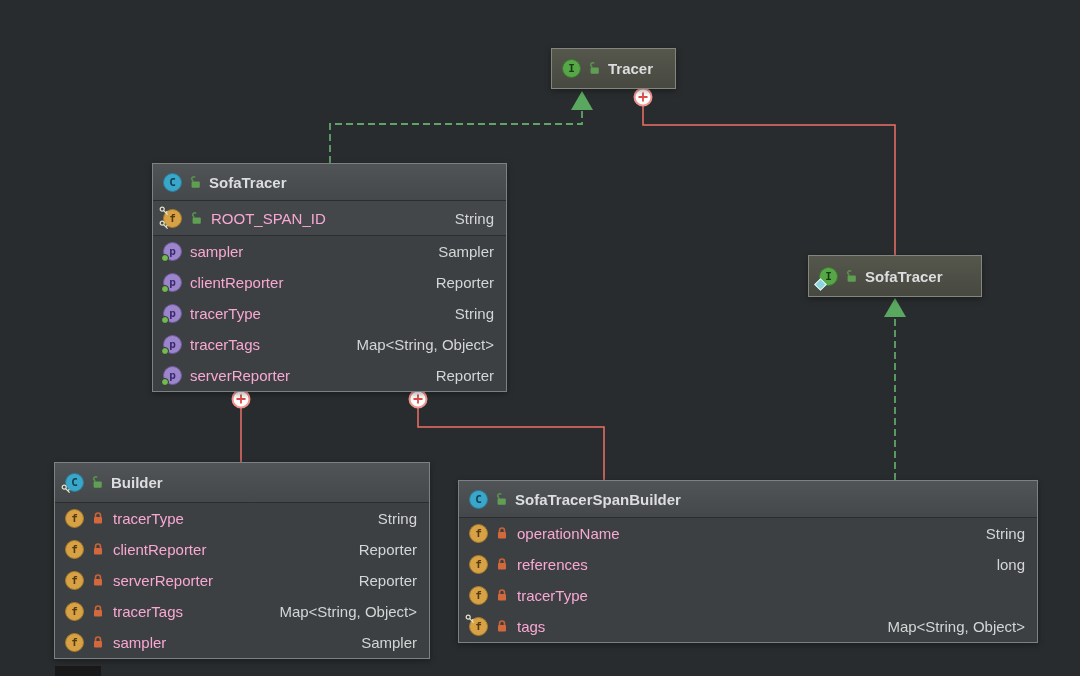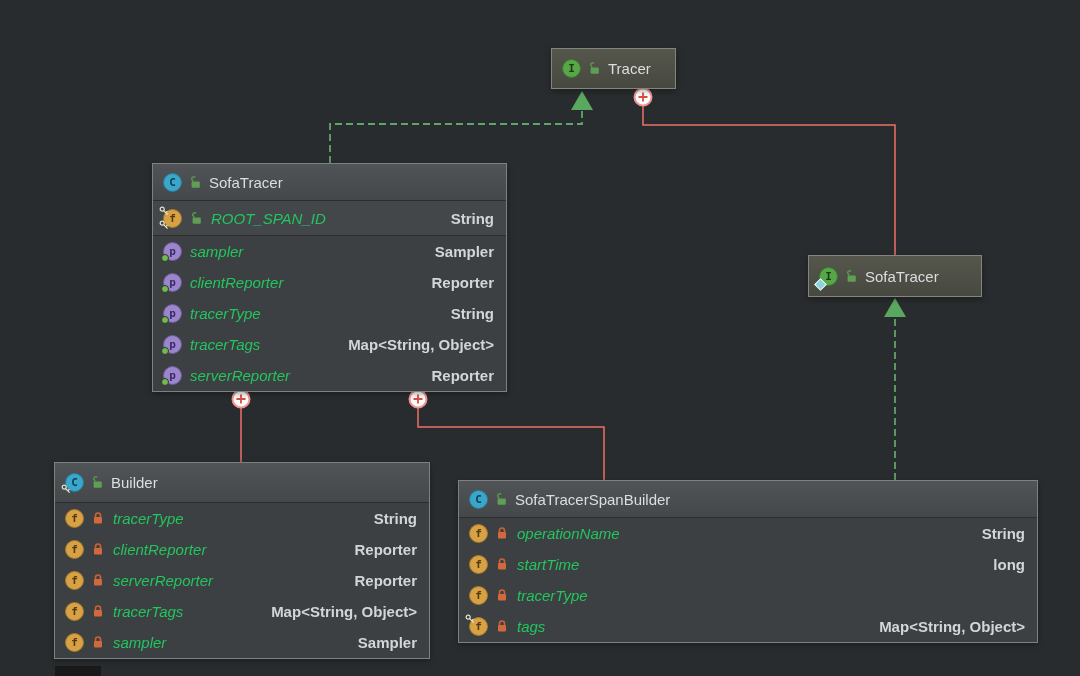--- a/index.html
+++ b/index.html
@@ -26,23 +26,23 @@
     height:100%;border-bottom:none;
     background:linear-gradient(180deg,#55564c 0%,#47483f 100%);
   }
   .row{
     display:flex;align-items:center;gap:8px;
     height:31px;padding:0 12px 0 10px;white-space:nowrap;
   }
   .row.static-row{
     height:34px;background:#44474a;border-bottom:1px solid #2b2d2e;
   }
-  .fname{color:#22c55e;font-style:italic;}
-  .ftype{margin-left:auto;color:#d4d5d6;font-weight:bold;}
-  .title{color:#dcdddf;}
+  .fname{color:#f9a8d4;}
+  .ftype{margin-left:auto;color:#d4d5d6;}
+  .title{color:#dcdddf;font-weight:bold;}
   
   .icn{
     position:relative;flex:0 0 auto;width:17px;height:17px;border-radius:50%;
     display:inline-flex;align-items:center;justify-content:center;
     font-size:11px;font-weight:bold;line-height:1;
     font-family:"DejaVu Sans Mono",monospace;
   }
   .icn.class-icn{background:#3aa6c9;color:#0e3d50;border:1px solid #2b7e9c;}
   .icn.iface-icn{background:#57a648;color:#143d10;border:1px solid #3a7a30;}
   .icn.prop-icn{background:#9b86cb;color:#39296b;border:1px solid #70599f;}
@@ -289,21 +289,21 @@
       <span class="ftype">String</span>
     </div>
     <div class="row">
       <span class="icn field-icn">f</span>
       <span class="lock">
         <svg width="12" height="13" viewBox="0 0 12 13">
             <path d="M3.5 5V3.5a2.5 2.5 0 0 1 5 0V5" fill="none" stroke="#c96234" stroke-width="1.6"></path>
             <rect x="2" y="5" width="8" height="6.5" rx="1" fill="#d2683c"></rect>
           </svg>
       </span>
-      <span class="fname">startTime</span>
+      <span class="fname">references</span>
       <span class="ftype">long</span>
     </div>
     <div class="row">
       <span class="icn field-icn">f</span>
       <span class="lock">
         <svg width="12" height="13" viewBox="0 0 12 13">
             <path d="M3.5 5V3.5a2.5 2.5 0 0 1 5 0V5" fill="none" stroke="#c96234" stroke-width="1.6"></path>
             <rect x="2" y="5" width="8" height="6.5" rx="1" fill="#d2683c"></rect>
           </svg>
       </span>

